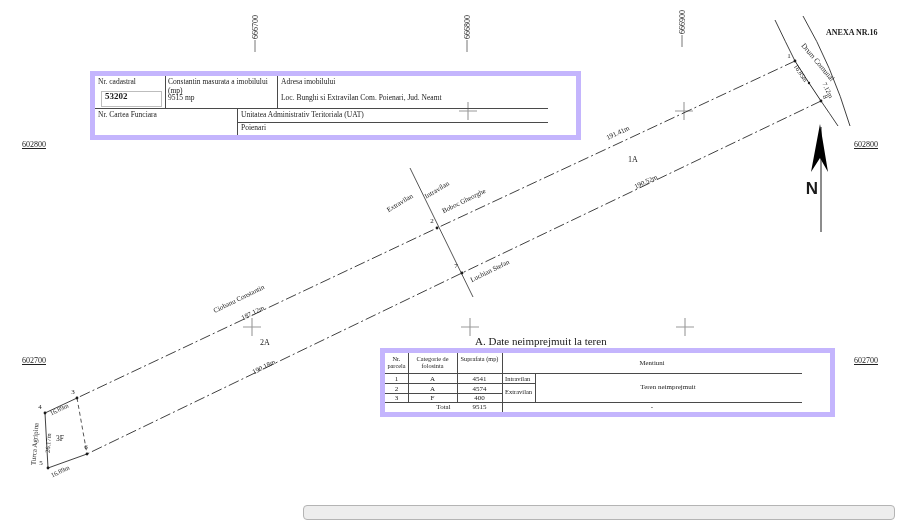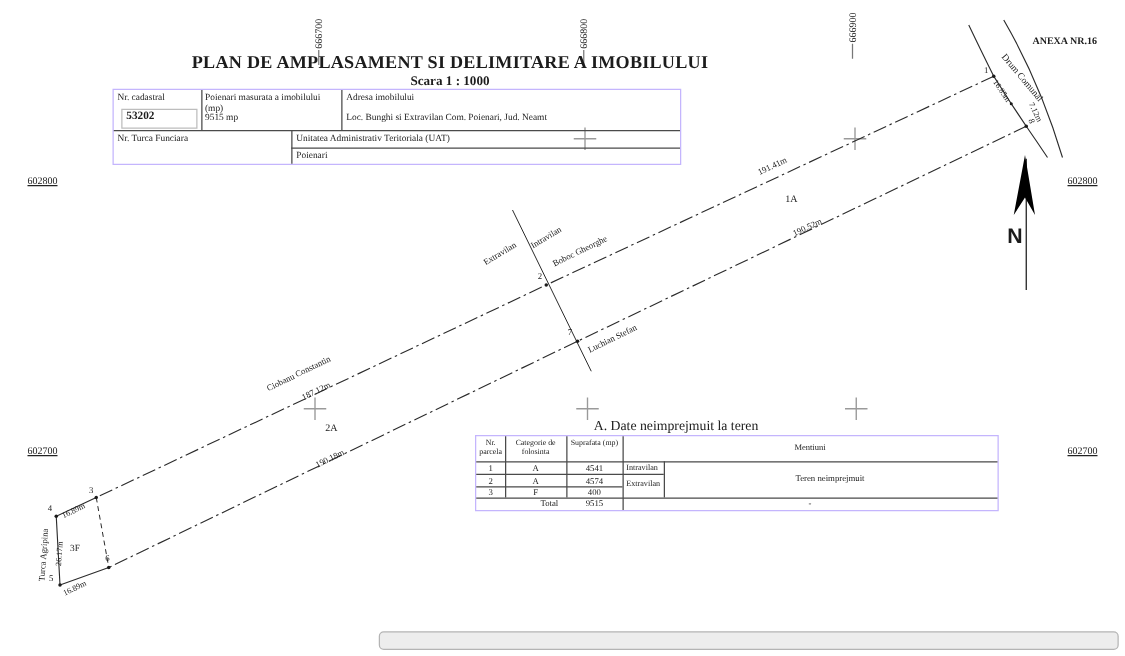--- a/index.html
+++ b/index.html
@@ -3,21 +3,21 @@
 <meta charset="utf-8">
 <style>
   html,body{margin:0;padding:0;background:#fff;}
   #stage{position:relative;width:900px;height:525px;background:#ffffff;overflow:hidden;
          font-family:"Liberation Serif",serif;color:#1c1c1c;}
   svg{position:absolute;left:0;top:0;z-index:1;}
   .lbl{position:absolute;white-space:nowrap;z-index:3;font-family:"Liberation Serif",serif;color:#1b1b1b;}
   .ctr{transform:translate(-50%,-50%);}
   .vl{position:absolute;width:1px;background:#4a4a4a;}
   .hl{position:absolute;height:1px;background:#4a4a4a;}
-  .box{position:absolute;border:1px solid #c4b5fd;z-index:2;background:transparent;}
+  .box{position:absolute;border:5px solid #c4b5fd;z-index:2;background:transparent;padding-left:28px;}
   .cell{position:absolute;font-size:7.5px;line-height:8.5px;color:#1b1b1b;}
   .cell.c{text-align:center;}
   .titleblock{position:absolute;left:150px;top:42px;width:420px;text-align:center;z-index:3;}
   .titleblock .t1{font-size:14.5px;font-weight:bold;letter-spacing:.2px;}
   .titleblock .t2{font-size:10.5px;font-weight:bold;margin-top:1px;}
   .coord{font-size:8px;text-decoration:underline;color:#222;margin-top:36px;}
   .summary{position:absolute;left:350px;top:408px;width:480px;text-align:center;z-index:3;
            font-weight:bold;font-size:10px;line-height:12.5px;color:#111;}
   .scrollbar{position:absolute;left:303px;top:505px;width:590px;height:13px;z-index:4;
              background:#ededed;border:1px solid #b4b4b4;border-radius:4px;}
@@ -69,47 +69,43 @@
       <circle cx="48" cy="468" r="1.4"></circle>
         <circle cx="87" cy="454" r="1.4"></circle>
     </g>
 
     <g>
       <line x1="821" y1="232" x2="821" y2="127" stroke="#1b1b1b" stroke-width="1"></line>
       <polygon points="820,124 811,172 820,158 828,172" fill="#000"></polygon>
     </g>
   </svg>
 
-  <div class="titleblock">
-    <div class="t1">PLAN DE AMPLASAMENT SI DELIMITARE A  IMOBILULUI</div>
-    <div class="t2">Scara  1 : 1000</div>
-  </div>
   <div class="lbl" style="left:826px;top:28px;font-size:8px;font-weight:bold;">ANEXA NR.16</div>
 
   <div class="lbl ctr" style="left:255px;top:27px;font-size:8px;transform:translate(-50%,-50%) rotate(-90deg);">666700</div>
   <div class="lbl ctr" style="left:467px;top:27px;font-size:8px;transform:translate(-50%,-50%) rotate(-90deg);">666800</div>
   <div class="lbl ctr" style="left:682px;top:22px;font-size:8px;transform:translate(-50%,-50%) rotate(-90deg);">666900</div>
   <div class="lbl coord" style="left:22px;top:104px;">602800</div>
   <div class="lbl coord" style="left:22px;top:320px;">602700</div>
   <div class="lbl coord" style="left:854px;top:104px;">602800</div>
   <div class="lbl coord" style="left:854px;top:320px;">602700</div>
 
   <div class="box" style="left:90px;top:71px;width:453px;height:59px;">
     <div class="vl" style="left:70px;top:0;height:32px;"></div>
     <div class="vl" style="left:182px;top:0;height:32px;"></div>
     <div class="hl" style="left:0;top:32px;width:453px;"></div>
     <div class="vl" style="left:142px;top:32px;height:27px;"></div>
     <div class="hl" style="left:142px;top:46px;width:311px;"></div>
     <div class="cell" style="left:3px;top:2px;width:64px;">Nr. cadastral</div>
     <div class="cell" style="left:6px;top:15px;width:56px;height:14px;border:1px solid #bdbdbd;font-weight:bold;font-size:9px;padding-left:3px;">53202</div>
-    <div class="cell" style="left:73px;top:2px;width:108px;">Poienari masurata a imobilului (mp)</div>
+    <div class="cell" style="left:73px;top:2px;width:108px;">Constantin masurata a imobilului (mp)</div>
     <div class="cell" style="left:73px;top:18px;width:108px;">9515 mp</div>
     <div class="cell" style="left:186px;top:2px;width:264px;">Adresa imobilului</div>
     <div class="cell" style="left:186px;top:18px;width:264px;">Loc. Bunghi si Extravilan Com. Poienari, Jud. Neamt</div>
-    <div class="cell" style="left:3px;top:35px;width:136px;">Nr. Turca Funciara</div>
+    <div class="cell" style="left:3px;top:35px;width:136px;">Nr. Cartea Funciara</div>
     <div class="cell" style="left:146px;top:35px;width:300px;">Unitatea Administrativ Teritoriala (UAT)</div>
     <div class="cell" style="left:146px;top:48px;width:300px;">Poienari</div>
   </div>
 
   <div class="lbl ctr" style="left:618px;top:133px;font-size:7px;transform:translate(-50%,-50%) rotate(-25deg);">191.41m</div>
   <div class="lbl ctr" style="left:633px;top:159px;font-size:8px;">1A</div>
   <div class="lbl ctr" style="left:646px;top:182px;font-size:7px;transform:translate(-50%,-50%) rotate(-25deg);">190.52m</div>
   <div class="lbl ctr" style="left:464px;top:201px;font-size:7px;transform:translate(-50%,-50%) rotate(-26deg);">Boboc Gheorghe</div>
   <div class="lbl ctr" style="left:490px;top:271px;font-size:7px;transform:translate(-50%,-50%) rotate(-26deg);">Luchian Stefan</div>
   <div class="lbl ctr" style="left:400px;top:203px;font-size:7px;transform:translate(-50%,-50%) rotate(-31deg);">Extravilan</div>

